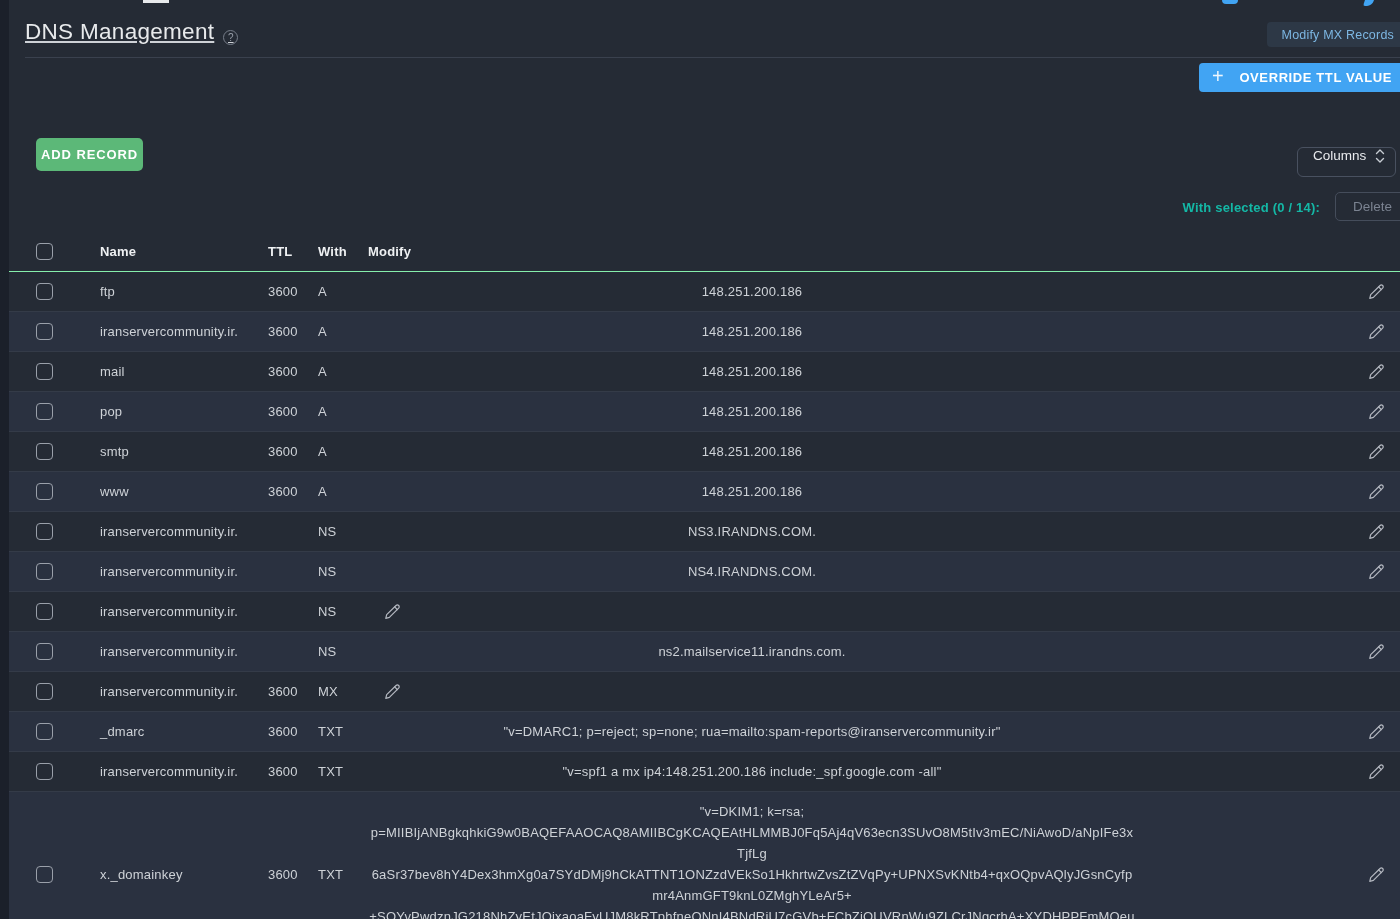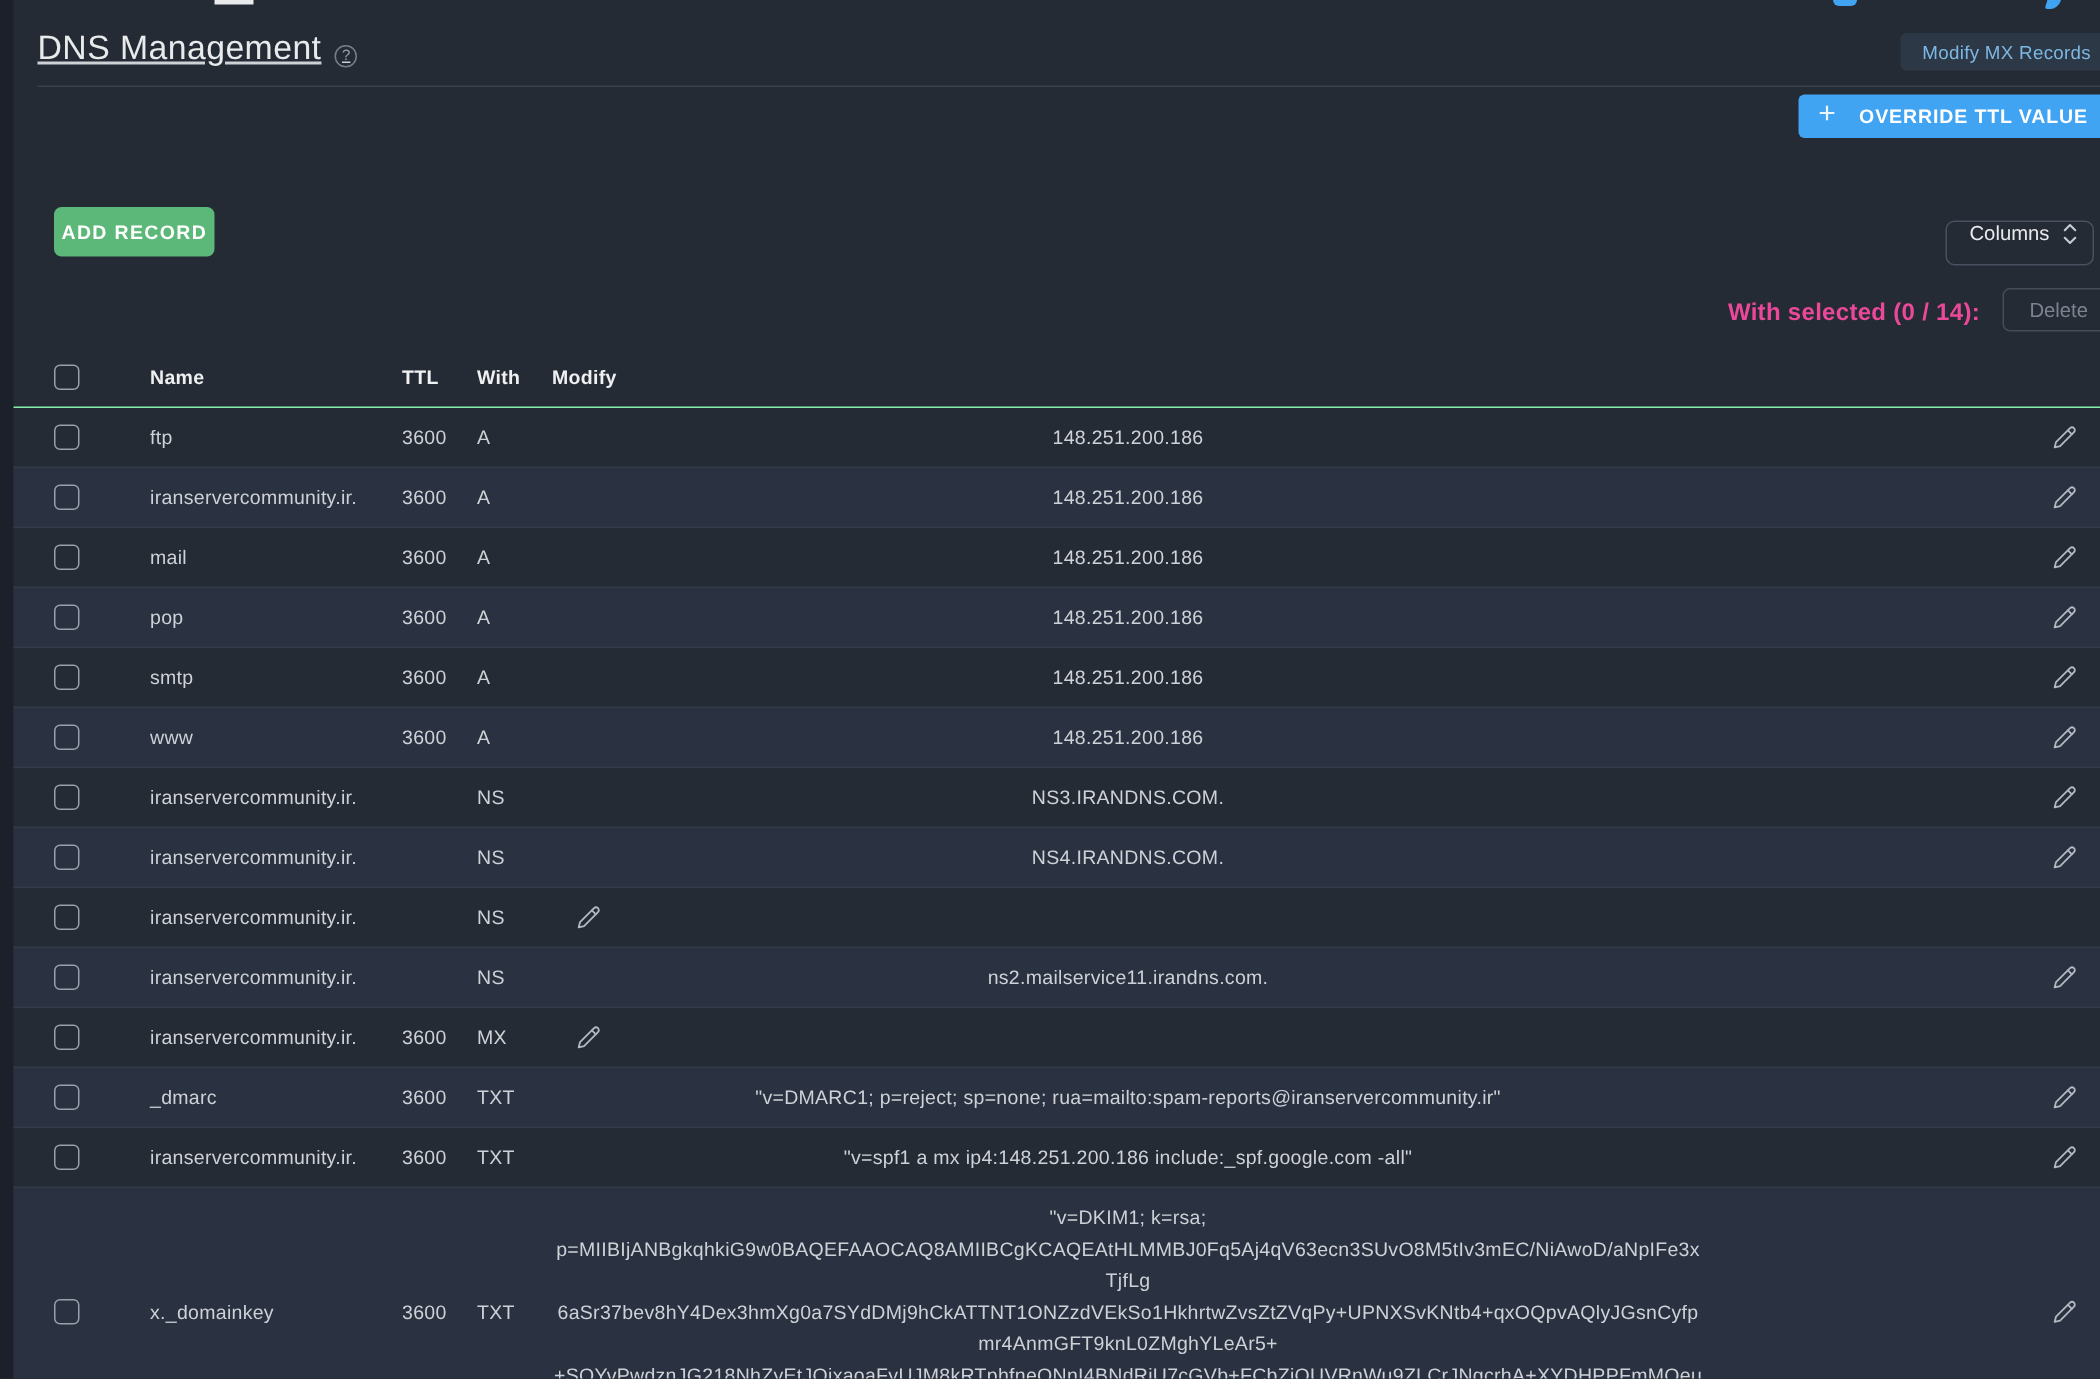--- a/index.html
+++ b/index.html
@@ -51,21 +51,21 @@
     position: absolute; top: 131px; right: 4px; height: 30px; width: 99px;
     border: 1px solid #495160; border-radius: 6px; background: transparent;
     color: #e8eaed; font-size: 13.5px;
     display: flex; justify-content: space-between;
     padding: 0 10px 0 15px; cursor: pointer; margin-top: 16px;
   }
   .updown-chevron-icon { display: inline-flex; }
 
   .with-selected-label {
     position: absolute; top: 200px; right: 80px;
-    font-size: 16px; font-weight: 700; color: #ec4899; letter-spacing: 0.2px;
+    font-size: 13px; font-weight: 700; color: #14b8a6; letter-spacing: 0.2px;
   }
   .delete-button {
     position: absolute; top: 192px; right: -10px; height: 29px;
     background: transparent; border: 1px solid #454d5b; border-radius: 5px;
     color: #7b8391; font-family: inherit; font-size: 13.5px; padding: 0 17px; cursor: pointer;
   }
 
   .dns-table { position: absolute; top: 232px; left: 9px; right: 0; }
   .thead {
     display: flex; align-items: center; height: 40px;

